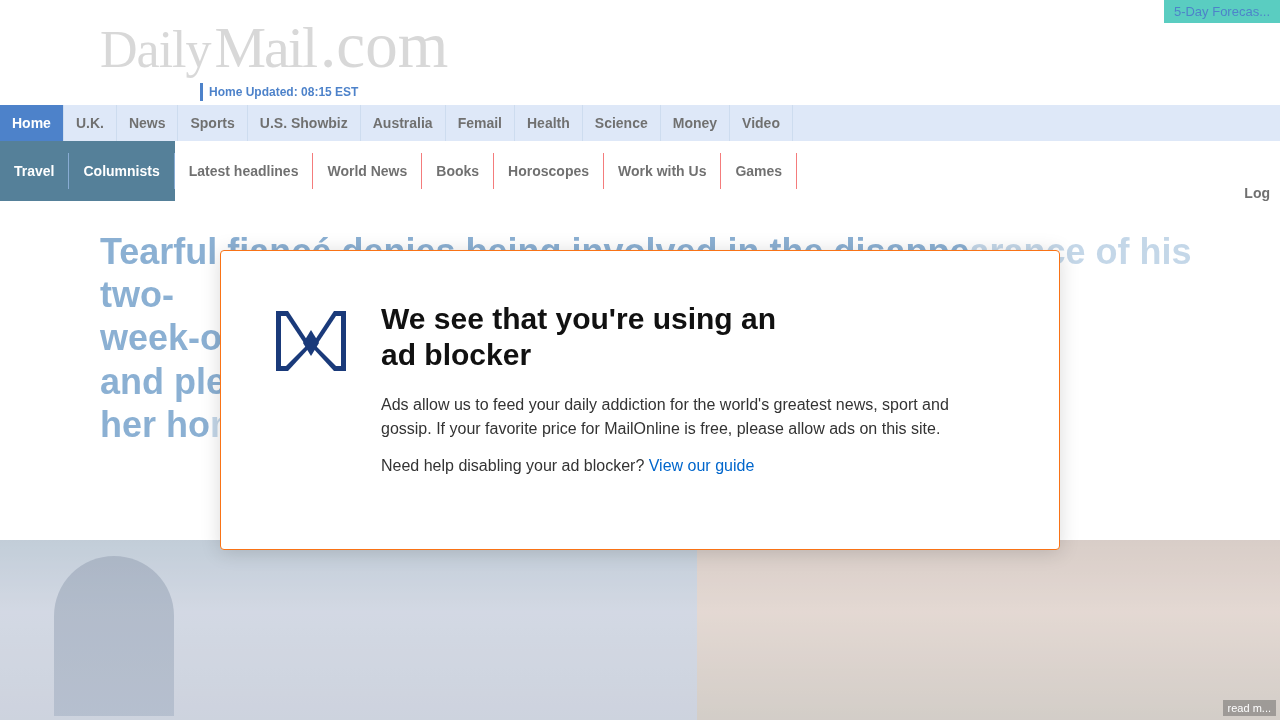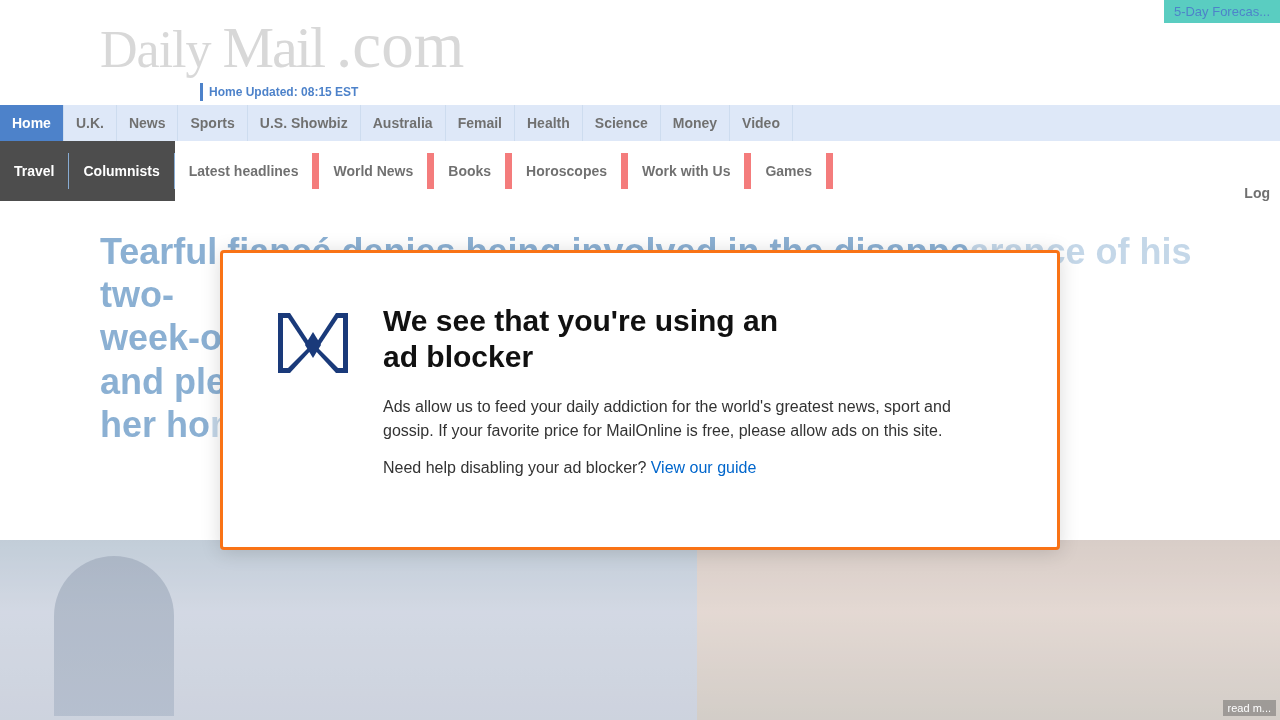--- a/index.html
+++ b/index.html
@@ -1,57 +1,57 @@
 <!DOCTYPE html>
 <html><head>
   <meta charset="utf-8">
   <style>
     * { margin: 0; padding: 0; box-sizing: border-box; }
     body { font-family: Arial, sans-serif; background: #fff; width: 1280px; height: 720px; overflow: hidden; position: relative; }
 
     
     .header { padding: 8px 0 0 100px; position: relative; }
-    .logo { display: flex; align-items: baseline; gap: 12px; }
+    .logo { display: flex; align-items: baseline; gap: 4px; }
     .logo-daily { font-size: 52px; color: #c8c8c8; font-weight: 300; font-family: Georgia, serif; letter-spacing: -1px; }
     .logo-mail { font-size: 58px; color: #c8c8c8; font-weight: 400; font-family: 'Times New Roman', serif; letter-spacing: -2px; font-style: normal; }
     .logo-com { font-size: 65px; color: #c8c8c8; font-weight: 300; font-family: Georgia, serif; }
     .updated { font-size: 12px; color: #555; margin-left: 100px; padding: 2px 0; border-left: 3px solid #004db3; padding-left: 6px; }
     .updated span { font-weight: bold; color: #004db3; }
 
     
     .forecast-bar { position: absolute; top: 0; right: 0; background: #14b8a6; padding: 4px 10px; font-size: 13px; color: #004db3; }
 
     
     .main-nav { background: #d0dff5; display: flex; align-items: stretch; margin-top: 4px; }
     .main-nav a { padding: 10px 12px; font-size: 14px; color: #333; text-decoration: none; font-weight: bold; border-right: 1px solid #b8cde8; white-space: nowrap; }
     .main-nav a.active { background: #004db3; color: #fff; }
 
     
-    .sec-nav { background: #000000; display: flex; align-items: center; padding: 0 0; }
+    .sec-nav { background: #0c4a6e; display: flex; align-items: center; padding: 0 0; }
     .sec-nav-left { display: flex; align-items: center; }
     .sec-nav-left a { padding: 10px 14px; font-size: 14px; color: #fff; text-decoration: none; font-weight: bold; border-right: 1px solid #5588c0; white-space: nowrap; }
     .sec-nav-right { background: #fff; display: flex; align-items: center; flex: 1; }
-    .sec-nav-right a { padding: 10px 14px; font-size: 14px; color: #333; text-decoration: none; font-weight: bold; border-right: 7px solid #ef4444; white-space: nowrap; }
+    .sec-nav-right a { padding: 10px 14px; font-size: 14px; color: #333; text-decoration: none; font-weight: bold; border-right: 1px solid #ef4444; white-space: nowrap; }
     .sec-nav-right .log { margin-left: auto; padding-right: 10px; color: #333; font-weight: bold; font-size: 14px; margin-top: 44px; }
 
     
     .article-area { position: absolute; top: 220px; left: 0; right: 0; bottom: 0; overflow: hidden; padding: 10px 0 0 100px; }
     .headline { font-size: 36px; color: #5a8fc0; font-weight: bold; line-height: 1.2; max-width: 1100px; }
     .headline a { color: #5a8fc0; text-decoration: none; }
 
     
     .images-row { position: absolute; top: 540px; left: 0; right: 0; display: flex; overflow: hidden; }
     .img-placeholder { background: #b0b8c8; height: 160px; flex: 1; display: flex; align-items: flex-end; justify-content: flex-end; padding: 4px; }
     .img-placeholder .read-more { font-size: 11px; color: #fff; background: rgba(0,0,0,0.4); padding: 2px 5px; margin-top: 12px; }
     .img-left { background: linear-gradient(135deg, #8a9ab0 0%, #b0bac8 50%, #9090a8 100%); }
     .img-right { background: linear-gradient(135deg, #c8b0b0 0%, #d0c0b8 50%, #b0a8a0 100%); }
 
     
     .modal-overlay { position: absolute; top: 0; left: 0; right: 0; bottom: 0; background: rgba(255,255,255,0.3); display: flex; align-items: center; justify-content: center; z-index: 100; }
-    .modal { background: #fff; border: 3px solid #f97316; border-radius: 4px; width: 840px; min-height: 300px; padding: 50px 60px 50px 50px; display: flex; align-items: flex-start; gap: 30px; box-shadow: 0 2px 20px rgba(0,0,0,0.15); position: relative; top: 40px; }
+    .modal { background: #fff; border: 1px solid #f97316; border-radius: 4px; width: 840px; min-height: 300px; padding: 50px 60px 50px 50px; display: flex; align-items: flex-start; gap: 30px; box-shadow: 0 2px 20px rgba(0,0,0,0.15); position: relative; top: 40px; }
     .modal-icon { flex-shrink: 0; width: 80px; }
     .modal-icon svg { width: 80px; height: 80px; }
     .modal-content { flex: 1; }
     .modal-title { font-size: 30px; font-weight: bold; color: #111; line-height: 1.2; margin-bottom: 20px; }
     .modal-body { font-size: 16px; color: #333; line-height: 1.5; margin-bottom: 16px; }
     .modal-footer { font-size: 16px; color: #333; }
     .modal-footer a { color: #0066cc; text-decoration: none; margin-top: 20px; }
   </style>
 </head>
 <body>

